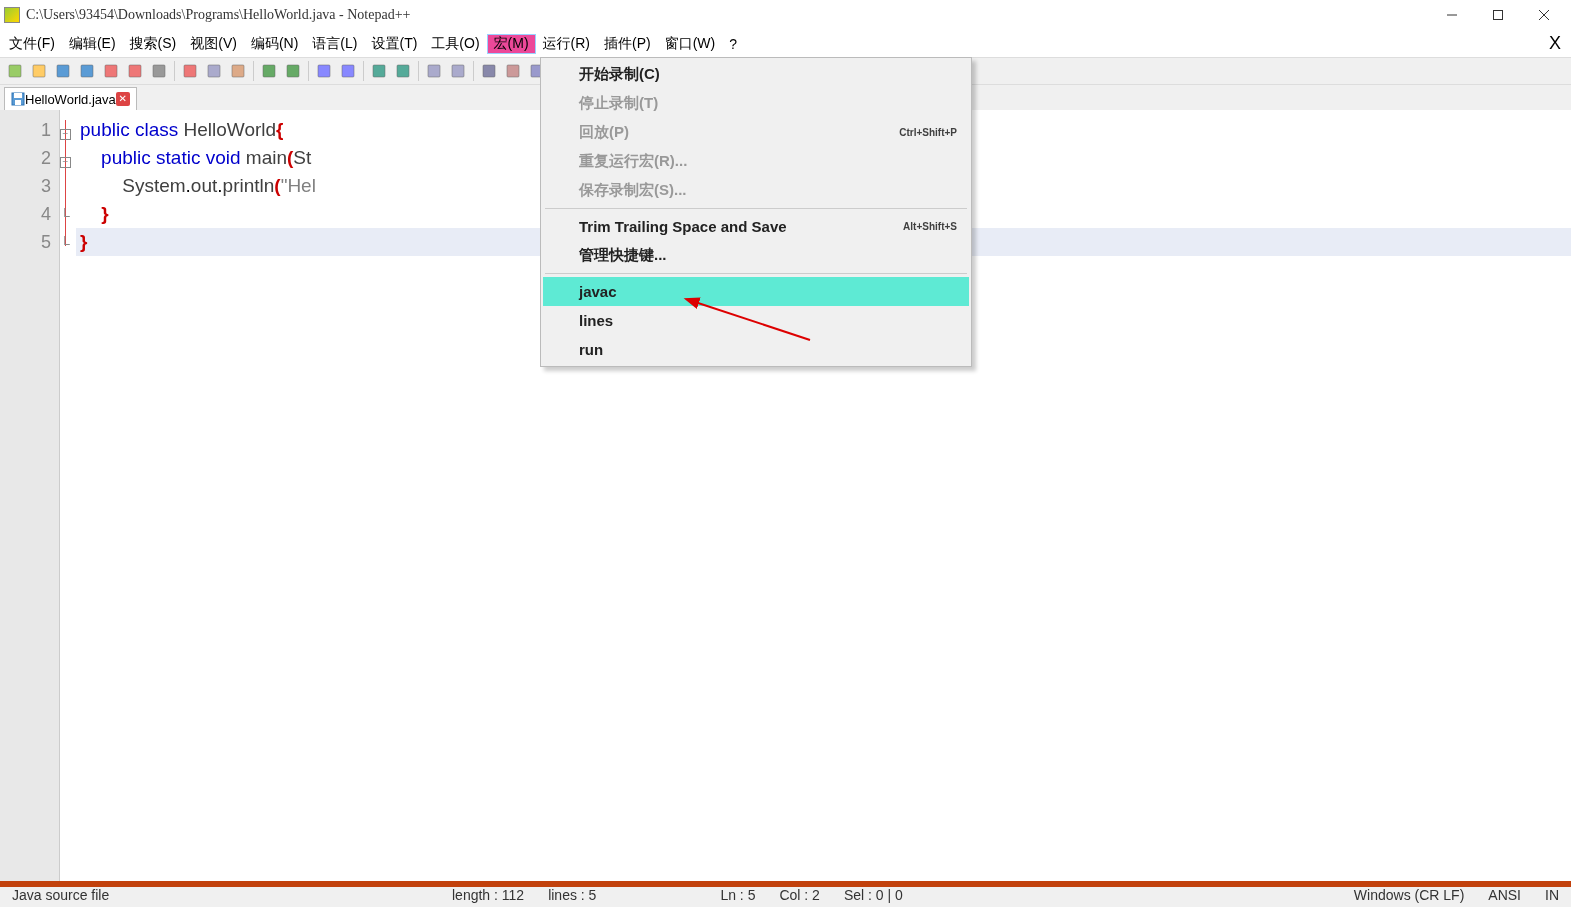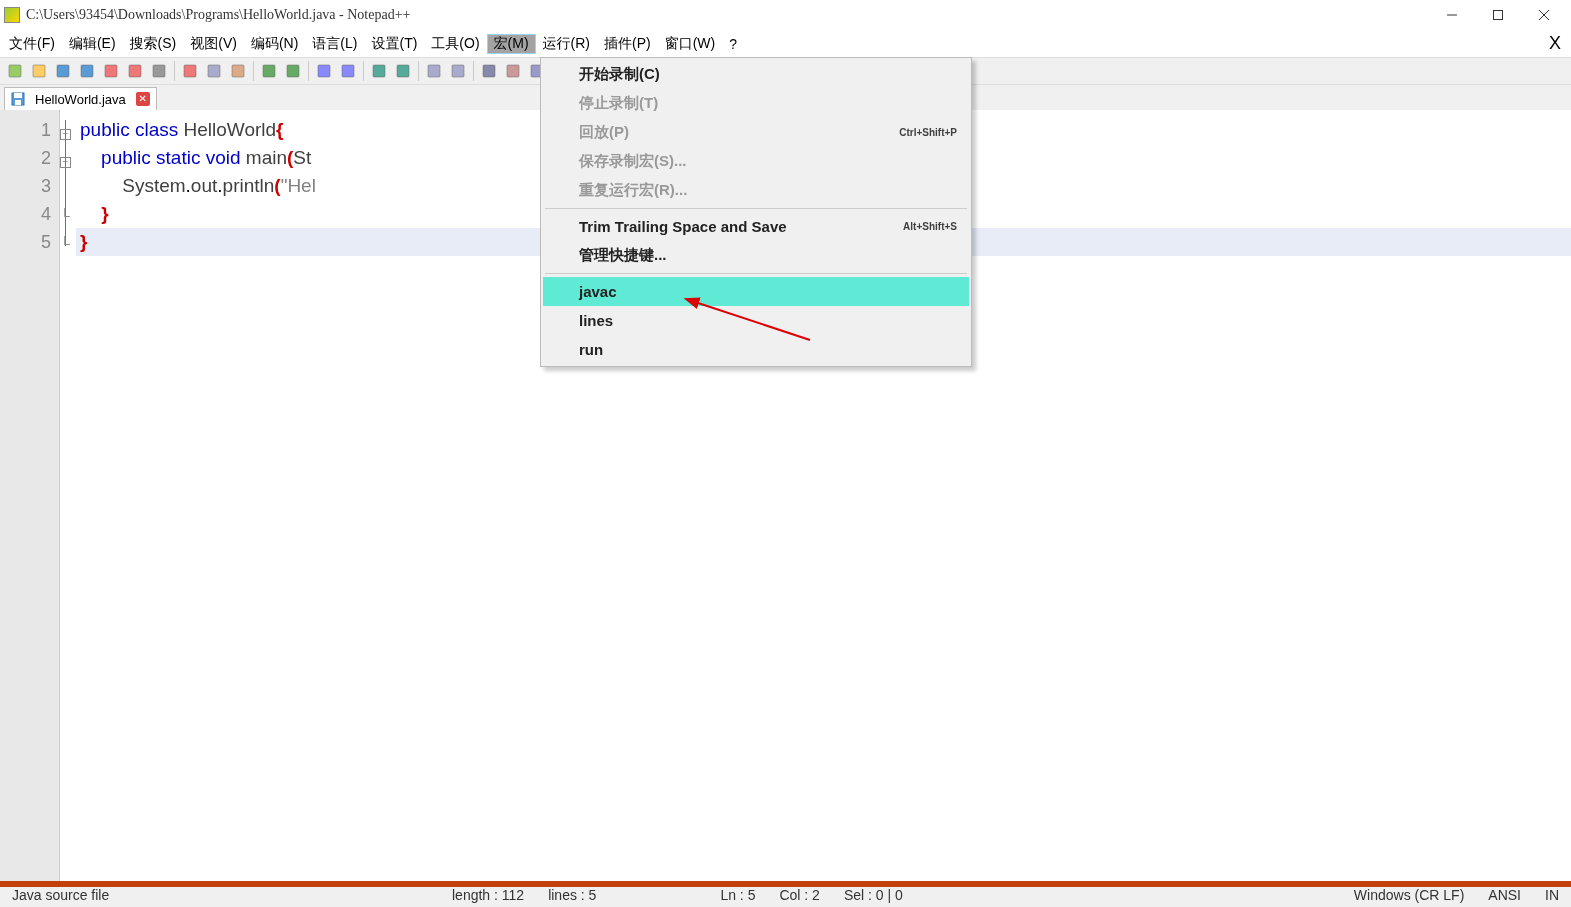--- a/index.html
+++ b/index.html
@@ -9,33 +9,33 @@
 .titlebar { height:30px; display:flex; align-items:center; padding:0 4px; background:#fff; }
 .titlebar .icon { width:16px; height:16px; margin-right:6px; background:linear-gradient(135deg,#9acd32,#ffd700); border:1px solid #888; }
 .titlebar .title { font-size:14px; color:#333; flex:1;font-family:Liberation Serif, serif; }
 .win-controls { display:flex; }
 .win-btn { width:46px; height:30px; display:flex; align-items:center; justify-content:center; }
 .win-btn svg { width:12px; height:12px; stroke:#333; stroke-width:1; fill:none; }
 
 
 .menubar { height:27px; display:flex; align-items:center; padding:0 2px; background:#fff; font-size:14px; }
 .menubar .item { padding:3px 7px; cursor:default; }
-.menubar .item.active { background:#a3a3a3; border:1px solid #99d1ff; padding:0 6px; }
+.menubar .item.active { background:#ec4899; border:1px solid #99d1ff; padding:0 6px; }
 .menubar .spacer { flex:1; }
 .menubar .x-close { padding:0 8px; font-size:18px; }
 
 
 .toolbar { height:28px; background:#f0f0f0; border-top:1px solid #ddd; border-bottom:1px solid #ddd; display:flex; align-items:center; padding:0 4px; gap:2px; }
 .tbtn { width:22px; height:22px; display:flex; align-items:center; justify-content:center; }
 .tsep { width:1px; height:20px; background:#ccc; margin:0 2px; }
 .tbtn svg { width:16px; height:16px; }
 
 
 .tabbar { height:25px; background:#f0f0f0; display:flex; align-items:flex-end; padding-left:4px; }
-.tab { height:23px; background:#fff; border:1px solid #bbb; border-bottom:none; display:flex; align-items:center; padding:0 6px; gap:10px; font-size:13px; font-family:"Consolas","Courier New",monospace; }
+.tab { height:23px; background:#fff; border:1px solid #bbb; border-bottom:none; display:flex; align-items:center; padding:0 6px; gap:0; font-size:13px; font-family:"Consolas","Courier New",monospace; }
 .tab .disk { width:14px; height:14px; }
 .tab .close { width:14px; height:14px; background:#d44; border-radius:2px; display:flex; align-items:center; justify-content:center; color:#fff; font-size:10px; line-height:1; }
 
 
 .editor-wrap { position:relative; height:calc(907px - 30px - 27px - 28px - 25px - 26px); background:#fff; display:flex; }
 .gutter { width:60px; background:#e8e8e8; border-right:1px solid #ccc; font-family:Consolas,"Courier New",monospace; font-size:18px; color:#888; text-align:right; padding:6px 8px 0 0; line-height:28px; }
 .fold-col { width:16px; background:#fff; padding-top:6px; line-height:28px; font-family:Consolas,monospace; font-size:14px; color:#888; position:relative; }
 .fold-box { width:11px; height:11px; border:1px solid #888; display:inline-flex; align-items:center; justify-content:center; font-size:10px; line-height:1; position:relative; top:2px; }
 .fold-end { color:#888; position:relative; top:2px; }
 .code { flex:1; font-family:Consolas,"Courier New",monospace; font-size:19px; line-height:28px; padding:6px 0 0 4px; white-space:pre; position:relative; }
@@ -288,24 +288,24 @@
       <span>开始录制(C)</span>
     </div>
     <div class="dd-item disabled">
       <span>停止录制(T)</span>
     </div>
     <div class="dd-item disabled">
       <span>回放(P)</span>
       <span class="shortcut">Ctrl+Shift+P</span>
     </div>
     <div class="dd-item disabled">
+      <span>重复运行宏(R)...</span>
+    </div>
+    <div class="dd-item disabled">
       <span>保存录制宏(S)...</span>
-    </div>
-    <div class="dd-item disabled">
-      <span>重复运行宏(R)...</span>
     </div>
     <div class="dd-sep"></div>
     <div class="dd-item">
       <span>Trim Trailing Space and Save</span>
       <span class="shortcut">Alt+Shift+S</span>
     </div>
     <div class="dd-item">
       <span>管理快捷键...</span>
     </div>
     <div class="dd-sep"></div>

